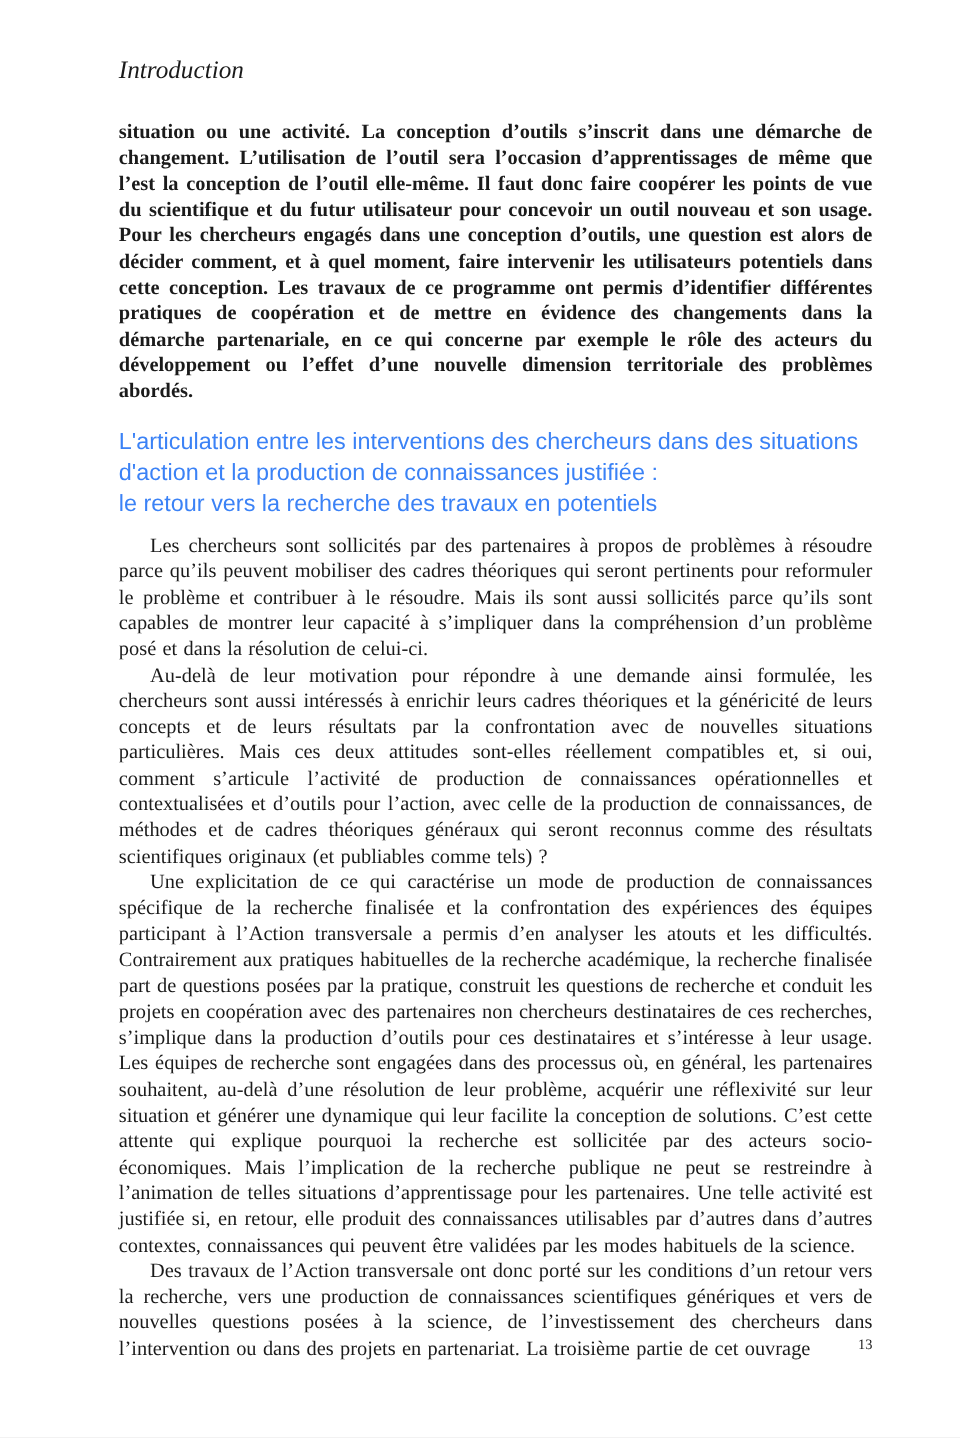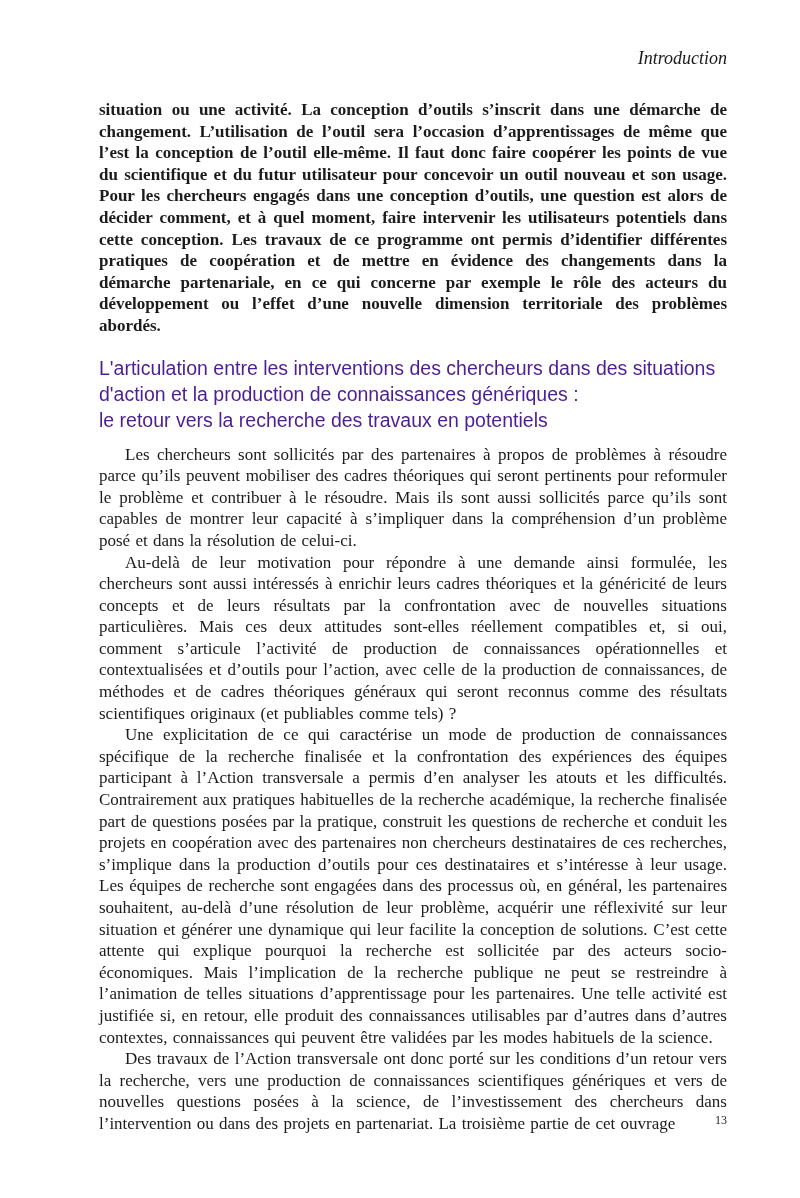--- a/index.html
+++ b/index.html
@@ -15,23 +15,22 @@
     background: #ffffff;
     color: #1b1b1b;
     font-family: "Liberation Serif", serif;
     overflow: hidden;
   }
   .running-head {
     position: absolute;
     top: 48px;
     left: 99px;
     width: 628px;
-    text-align: right;
     font-style: italic;
-    font-size: 18px;
+    font-size: 21px;
     line-height: 20px;
   }
   .text-block {
     position: absolute;
     top: 99px;
     left: 99px;
     width: 628px;
   }
   .para {
     margin: 0;
@@ -44,21 +43,21 @@
   .para.no-indent {
     text-indent: 0;
     font-weight: bold;
   }
   .section-heading {
     margin: 18px 0 11px 0;
     font-family: "Liberation Sans", sans-serif;
     font-weight: 400;
     font-size: 19.5px;
     line-height: 26px;
-    color: #4c1d95;
+    color: #3b82f6;
   }
   .heading-line {
     display: block;
   }
   .page-number {
     position: absolute;
     top: 1110px;
     left: 99px;
     width: 628px;
     text-align: right;
@@ -72,21 +71,21 @@
 <div class="page">
 
   <div class="running-head">Introduction</div>
 
   <div class="text-block">
 
     <p class="para no-indent">situation ou une activité. La conception d’outils s’inscrit dans une démarche de changement. L’utilisation de l’outil sera l’occasion d’apprentissages de même que l’est la conception de l’outil elle-même. Il faut donc faire coopérer les points de vue du scientifique et du futur utilisateur pour concevoir un outil nouveau et son usage. Pour les chercheurs engagés dans une conception d’outils, une question est alors de décider comment, et à quel moment, faire intervenir les utilisateurs potentiels dans cette conception. Les travaux de ce programme ont permis d’identifier différentes pratiques de coopération et de mettre en évidence des changements dans la démarche partenariale, en ce qui concerne par exemple le rôle des acteurs du développement ou l’effet d’une nouvelle dimension territoriale des problèmes abordés.</p>
 
     <h2 class="section-heading">
       <span class="heading-line">L'articulation entre les interventions des chercheurs dans des situations</span>
-      <span class="heading-line">d'action et la production de connaissances génériques :</span>
+      <span class="heading-line">d'action et la production de connaissances justifiée :</span>
       <span class="heading-line">le retour vers la recherche des travaux en potentiels</span>
     </h2>
 
     <p class="para">Les chercheurs sont sollicités par des partenaires à propos de problèmes à résoudre parce qu’ils peuvent mobiliser des cadres théoriques qui seront pertinents pour reformuler le problème et contribuer à le résoudre. Mais ils sont aussi sollicités parce qu’ils sont capables de montrer leur capacité à s’impliquer dans la compréhension d’un problème posé et dans la résolution de celui-ci.</p>
 
     <p class="para">Au-delà de leur motivation pour répondre à une demande ainsi formulée, les chercheurs sont aussi intéressés à enrichir leurs cadres théoriques et la généricité de leurs concepts et de leurs résultats par la confrontation avec de nouvelles situations particulières. Mais ces deux attitudes sont-elles réellement compatibles et, si oui, comment s’articule l’activité de production de connaissances opérationnelles et contextualisées et d’outils pour l’action, avec celle de la production de connaissances, de méthodes et de cadres théoriques généraux qui seront reconnus comme des résultats scientifiques originaux (et publiables comme tels) ?</p>
 
     <p class="para">Une explicitation de ce qui caractérise un mode de production de connaissances spécifique de la recherche finalisée et la confrontation des expériences des équipes participant à l’Action transversale a permis d’en analyser les atouts et les difficultés. Contrairement aux pratiques habituelles de la recherche académique, la recherche finalisée part de questions posées par la pratique, construit les questions de recherche et conduit les projets en coopération avec des partenaires non chercheurs destinataires de ces recherches, s’implique dans la production d’outils pour ces destinataires et s’intéresse à leur usage. Les équipes de recherche sont engagées dans des processus où, en général, les partenaires souhaitent, au-delà d’une résolution de leur problème, acquérir une réflexivité sur leur situation et générer une dynamique qui leur facilite la conception de solutions. C’est cette attente qui explique pourquoi la recherche est sollicitée par des acteurs socio-économiques. Mais l’implication de la recherche publique ne peut se restreindre à l’animation de telles situations d’apprentissage pour les partenaires. Une telle activité est justifiée si, en retour, elle produit des connaissances utilisables par d’autres dans d’autres contextes, connaissances qui peuvent être validées par les modes habituels de la science.</p>
 
     <p class="para">Des travaux de l’Action transversale ont donc porté sur les conditions d’un retour vers la recherche, vers une production de connaissances scientifiques génériques et vers de nouvelles questions posées à la science, de l’investissement des chercheurs dans l’intervention ou dans des projets en partenariat. La troisième partie de cet ouvrage</p>

